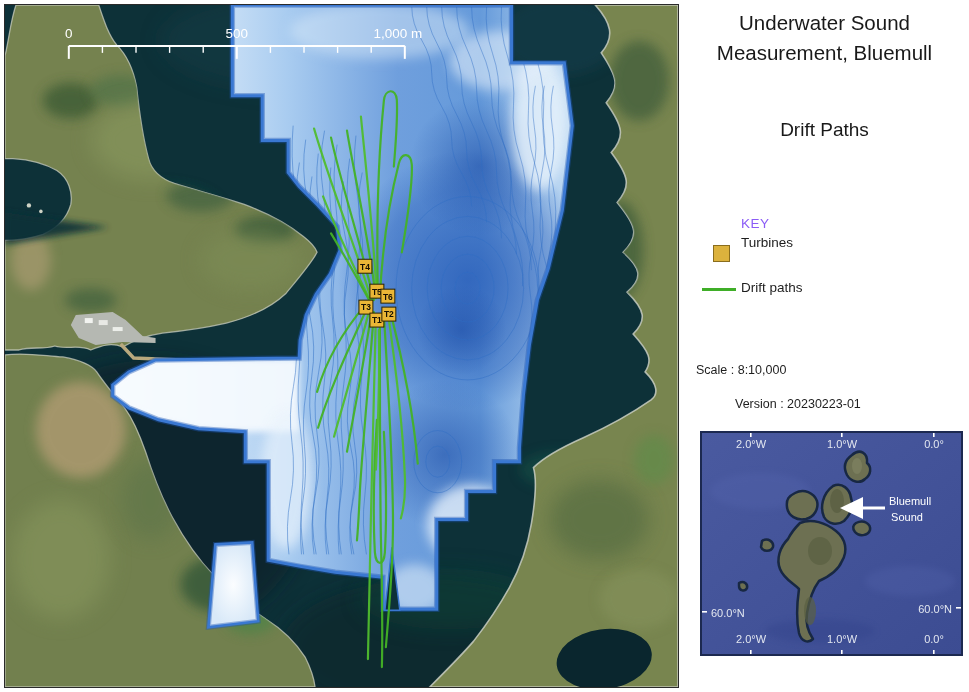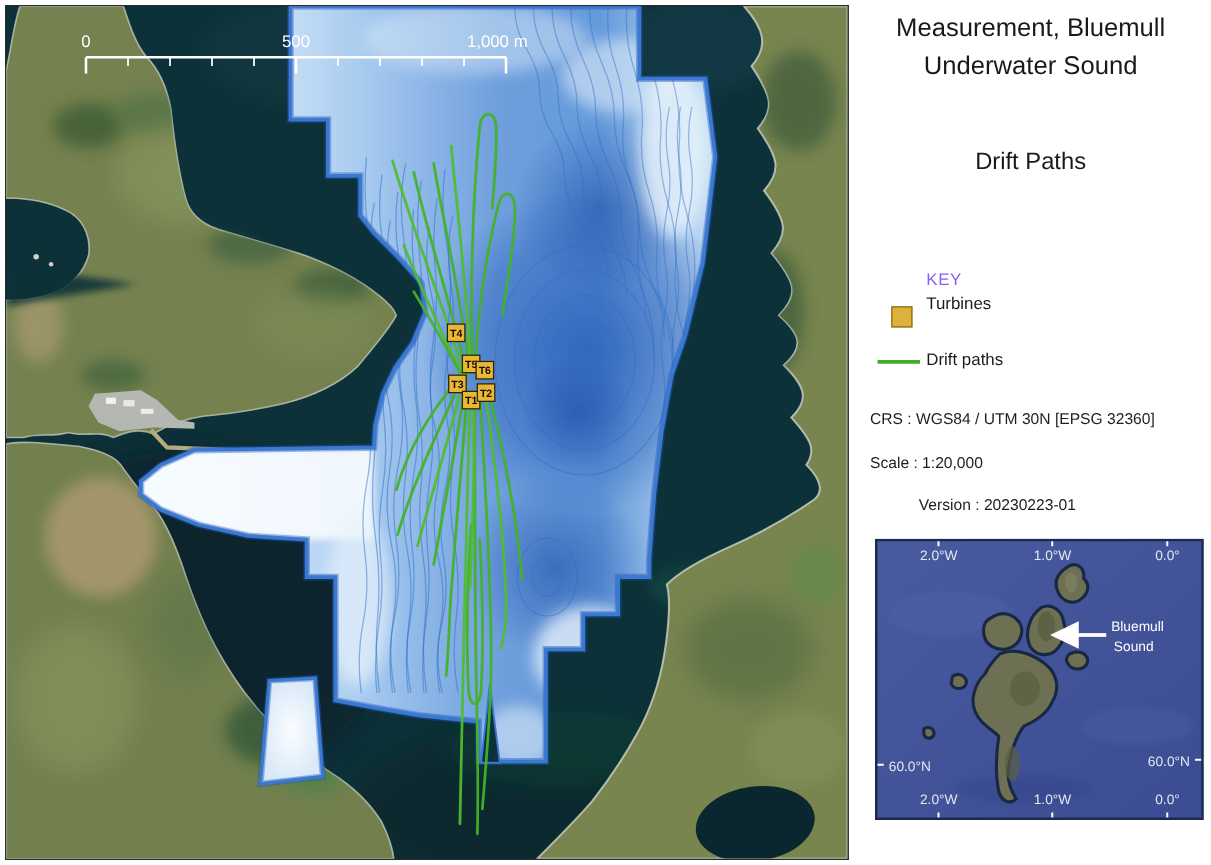--- a/index.html
+++ b/index.html
@@ -262,33 +262,32 @@
       <g font-size="13.5" fill="#ffffff" stroke="none" text-anchor="middle">
         <text x="68" y="37">0</text>
         <text x="236.5" y="37">500</text>
         <text x="398" y="37">1,000 m</text>
       </g>
     </g>
   </svg>
   </div>
 
   <div class="panel-title">
+    <div>Underwater Sound</div>
     <div>Measurement, Bluemull</div>
-    <div>Underwater Sound</div>
   </div>
   <div class="panel-subtitle">Drift Paths</div>
 
   <div class="key-heading">KEY</div>
   <div class="key-swatch-turbine"></div>
   <div class="key-label-turbines">Turbines</div>
   <div class="key-swatch-drift"></div>
   <div class="key-label-drift">Drift paths</div>
 
-  <div class="meta-line" id="meta-crs">CRS : WGS84 / UTM 30N [EPSG 32360]</div>
-  <div class="meta-line" id="meta-scale">Scale : 1:20,000</div>
+  <div class="meta-line" id="meta-scale">Scale : 8:10,000</div>
   <div class="meta-line" id="meta-version">Version : 20230223-01</div>
 
   <div id="inset">
   <svg width="263" height="225" viewBox="0 0 263 225" xmlns="http://www.w3.org/2000/svg">
     <defs>
       <linearGradient id="insea" x1="0" y1="0" x2="1" y2="1">
         <stop offset="0" stop-color="#4a5aa0"></stop>
             <stop offset="1" stop-color="#3c4c92"></stop>
       </linearGradient>
       <filter id="ib3" x="-40%" y="-40%" width="180%" height="180%">

